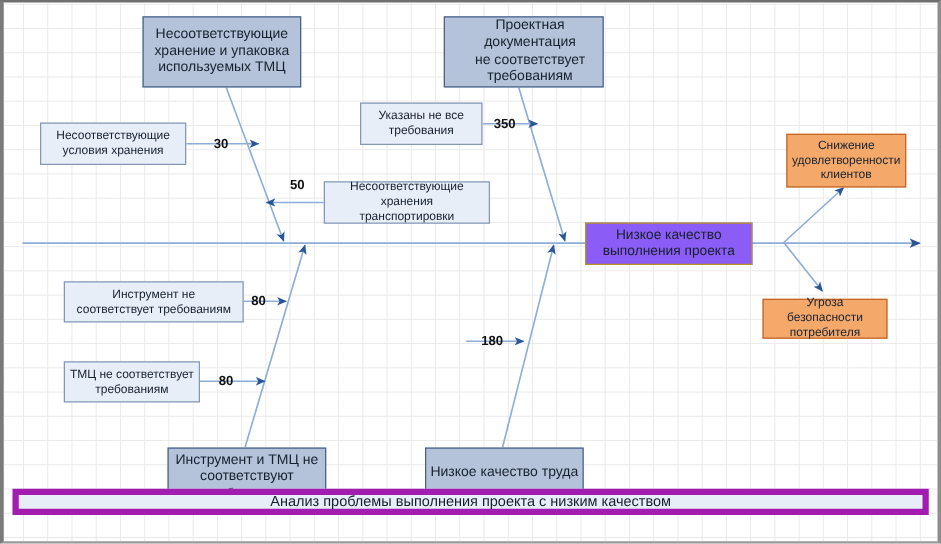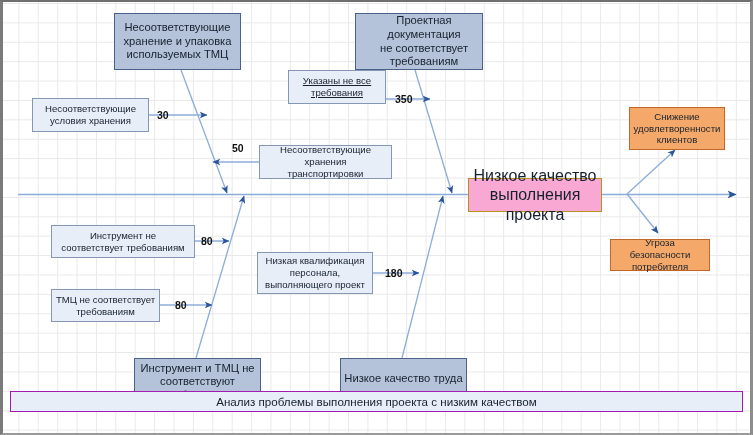--- a/index.html
+++ b/index.html
@@ -50,23 +50,23 @@
     background:#b4c3d9;
     border:1px solid #4a618a;
     font-size:11.2px;
   }
   .node.minor{
     background:#e8eef8;
     border:1px solid #8498b4;
     font-size:9.6px;
   }
   .node.effect{
-    background:#f9a8d4;
+    background:#8b5cf6;
     border:1px solid #b8921f;
-    font-size:16px;
+    font-size:11px;
   }
   .node.consequence{
     background:#f4a869;
     border:1px solid #c2662a;
     font-size:9.6px;
   }
 
   
   .weight{
     position:absolute;
@@ -77,21 +77,21 @@
   }
 
   
   #caption{
     position:absolute;
     left:7px;
     top:389px;
     width:733px;
     height:21px;
     background:#e8eef8;
-    border:1px solid #a21caf;
+    border:5px solid #a21caf;
     box-sizing:border-box;
     display:flex;
     align-items:center;
     justify-content:center;
     font-size:11.6px;
     color:#16212e;
   }
 </style>
 </head>
 <body>
@@ -153,44 +153,41 @@
 требованиям</div>
 
   <div class="node major" style="left:337px; top:356px; width:127px; height:41px;">Низкое качество труда</div>
 
   <div class="node minor" style="left:29px; top:96px; width:117px; height:34px;">Несоответствующие
 условия хранения</div>
 
   <div class="node minor" style="left:256px; top:143px; width:133px; height:34px;">Несоответствующие хранения
 транспортировки</div>
 
-  <div class="node minor" style="left:285px; top:68px; width:98px; height:34px;text-decoration:underline;">Указаны не все
+  <div class="node minor" style="left:285px; top:80px; width:98px; height:34px;">Указаны не все
 требования</div>
 
   <div class="node minor" style="left:48px; top:223px; width:144px; height:33px;">Инструмент не
 соответствует требованиям</div>
 
   <div class="node minor" style="left:48px; top:287px; width:109px; height:33px;">ТМЦ не соответствует
 требованиям</div>
 
-  <div class="node minor" style="left:254px; top:250px; width:116px; height:42px;">Низкая квалификация
-персонала,
-выполняющего проект</div>
 
   <div class="node effect" style="left:465px; top:176px; width:134px; height:34px;">Низкое качество
 выполнения проекта</div>
 
   <div class="node consequence" style="left:607px; top:237px; width:100px; height:32px;">Угроза безопасности
 потребителя</div>
 
   <div class="node consequence" style="left:626px; top:105px; width:96px; height:43px;">Снижение
 удовлетворенности
 клиентов</div>
 
-  <div class="weight" style="left:154px; top:107px;">30</div>
+  <div class="weight" style="left:168px; top:107px;">30</div>
 
   <div class="weight" style="left:229px; top:140px;">50</div>
 
   <div class="weight" style="left:392px; top:91px;">350</div>
 
   <div class="weight" style="left:198px; top:233px;">80</div>
 
   <div class="weight" style="left:172px; top:297px;">80</div>
 
   <div class="weight" style="left:382px; top:265px;">180</div>

